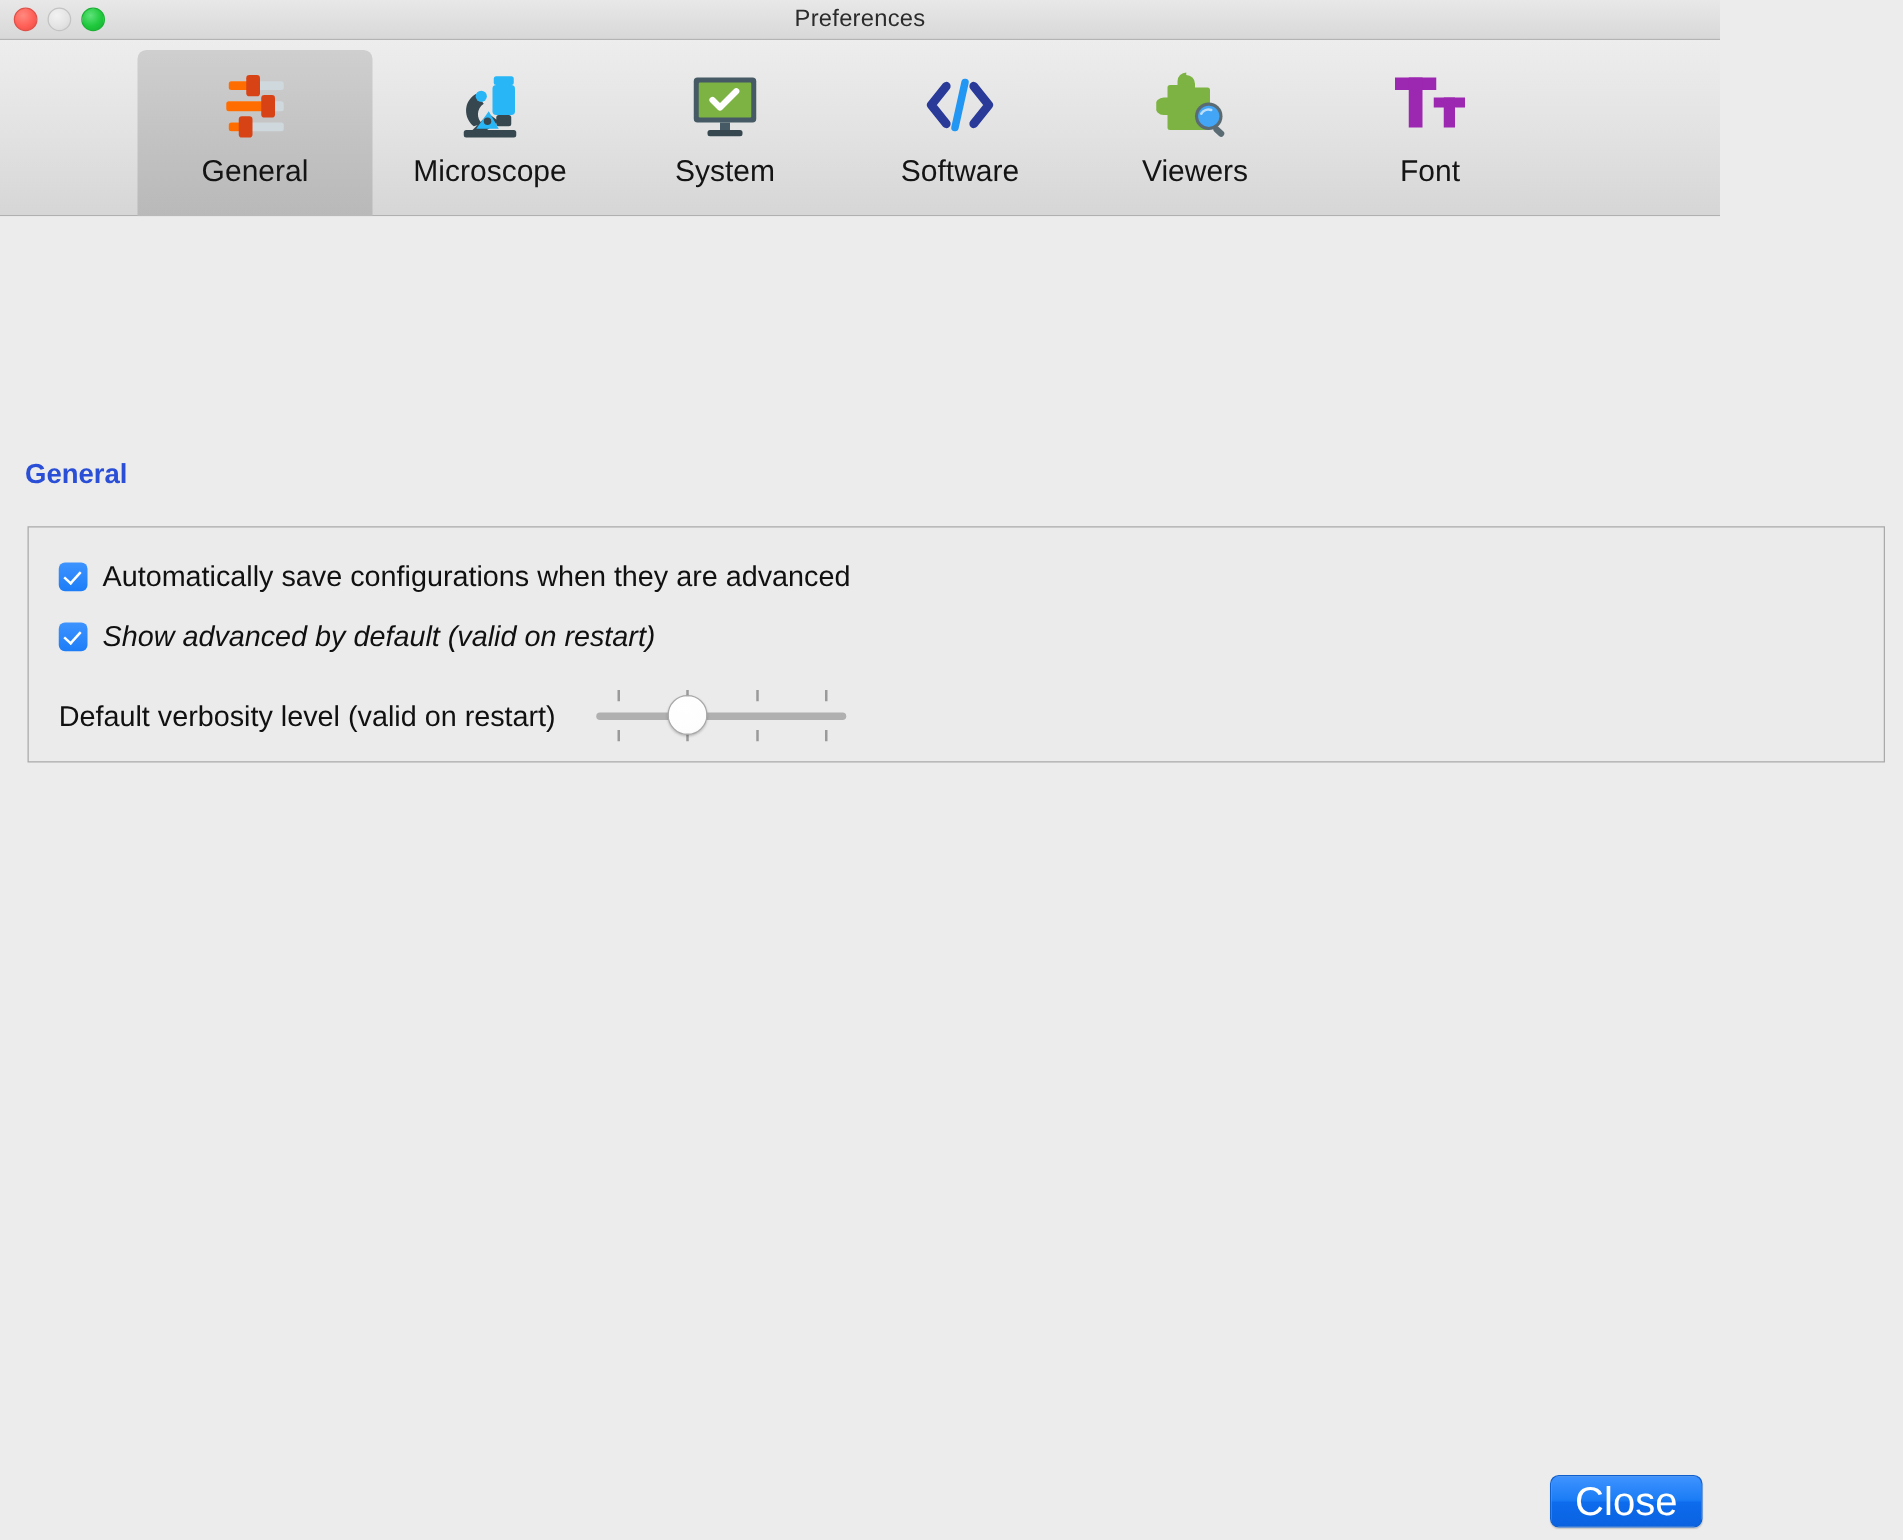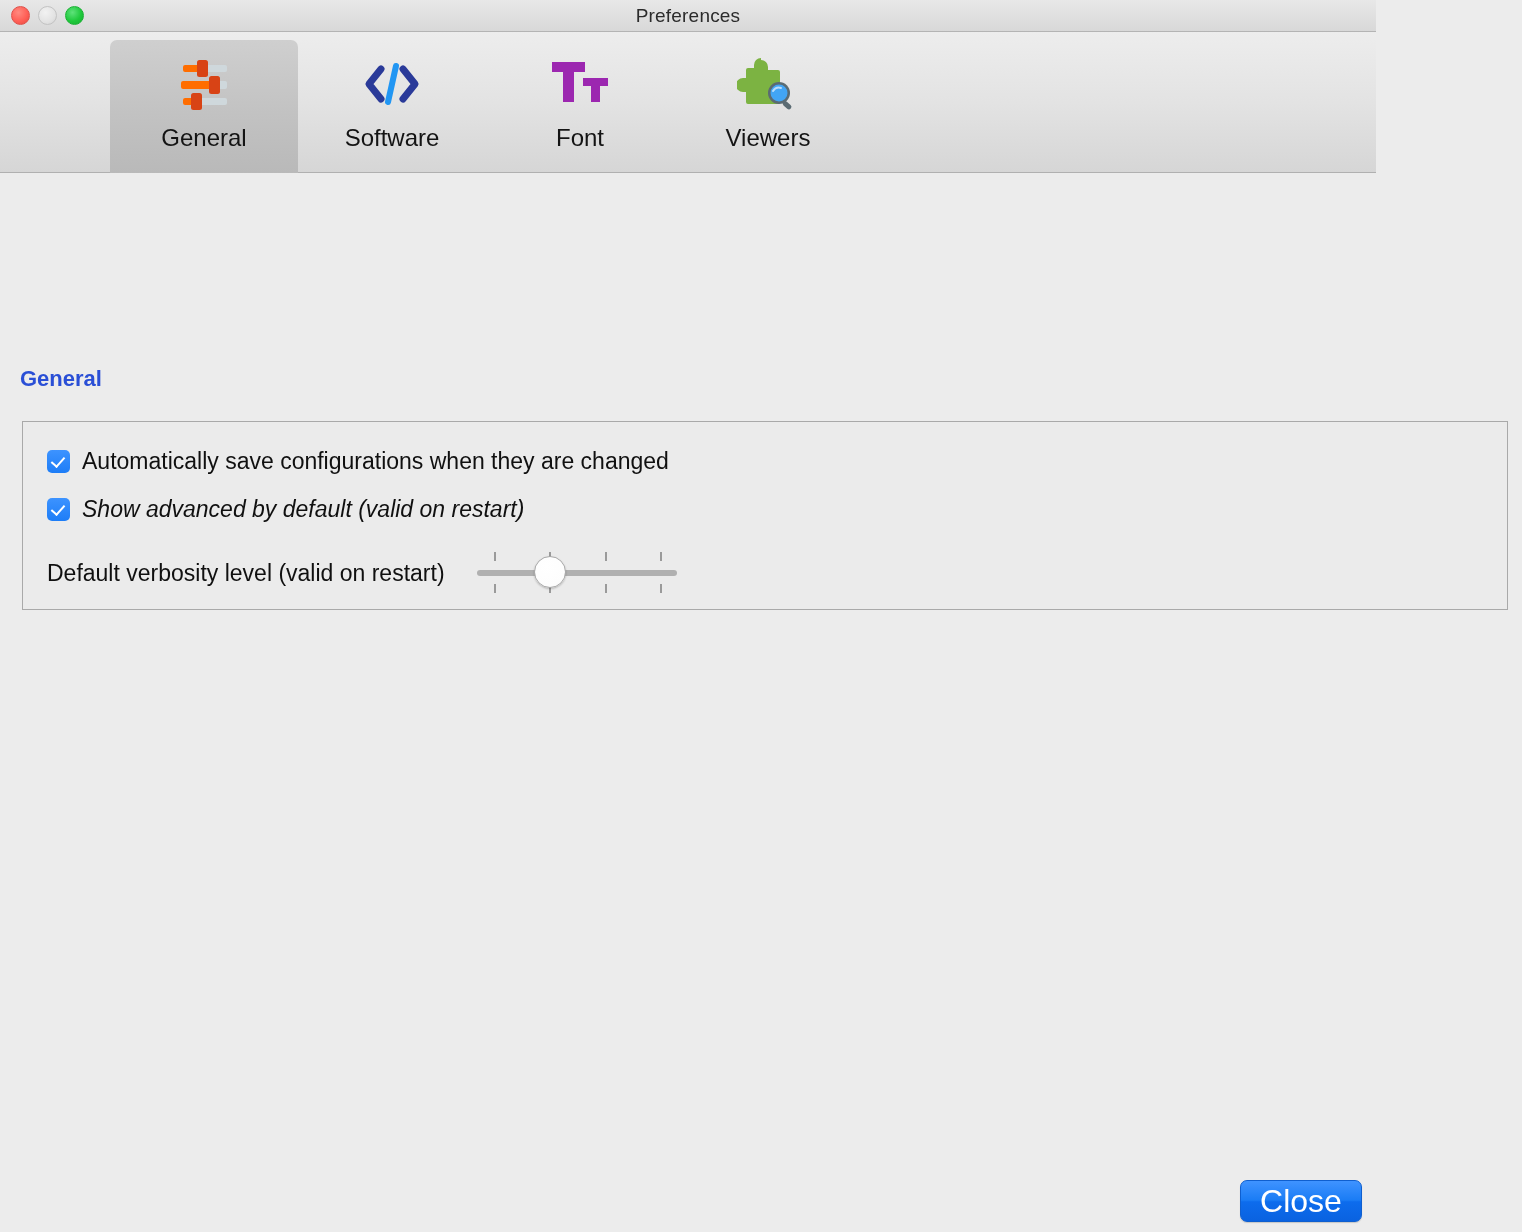--- a/index.html
+++ b/index.html
@@ -262,72 +262,100 @@
           <rect x="8" y="24" width="32" height="8" rx="2" fill="#ff6d00"></rect>
           <rect x="36" y="19" width="11" height="18" rx="2.5" fill="#d84315"></rect>
           <rect x="10" y="41" width="44" height="7" rx="2" fill="#cfd8dc"></rect>
           <rect x="10" y="41" width="13" height="7" rx="2" fill="#ff6d00"></rect>
           <rect x="18" y="36" width="11" height="17" rx="2.5" fill="#d84315"></rect>
         </svg>
       </div>
       <div class="lbl">General</div>
     </div>
 
-
+    <div class="tab">
+      <div class="ic">
+        <svg width="62" height="56" viewBox="0 0 62 56">
+          <path d="M18 44 C10 38 9 24 20 18 L26 26 C20 30 20 38 25 42 Z" fill="#37474f"></path>
+          <circle cx="24" cy="20" r="4.5" fill="#29b6f6"></circle>
+          <rect x="34" y="4" width="16" height="7" rx="2" fill="#29b6f6"></rect>
+          <rect x="33" y="11" width="18" height="24" rx="3" fill="#29b6f6"></rect>
+          <rect x="36" y="35" width="12" height="9" rx="2" fill="#37474f"></rect>
+          <path d="M16 48 L30 34 L38 40 L22 52 Z" fill="#37474f"></path>
+          <path d="M20 46 L30 32 L38 46 Z" fill="#29b6f6"></path>
+          <circle cx="29" cy="40" r="3" fill="#37474f"></circle>
+          <rect x="10" y="47" width="42" height="6" rx="2" fill="#37474f"></rect>
+        </svg>
+      </div>
+      <div class="lbl">Microscope</div>
+    </div>
+
+    <div class="tab">
+      <div class="ic">
+        <svg width="62" height="56" viewBox="0 0 62 56">
+          <rect x="6" y="5" width="50" height="36" rx="3" fill="#455a64"></rect>
+          <rect x="10" y="9" width="42" height="28" rx="1" fill="#7cb342"></rect>
+          <path d="M21 23 l6 6 l13 -13" stroke="#ffffff" stroke-width="5" fill="none" stroke-linecap="round" stroke-linejoin="round"></path>
+          <rect x="27" y="41" width="8" height="7" fill="#455a64"></rect>
+          <rect x="17" y="47" width="28" height="5" rx="2" fill="#37474f"></rect>
+        </svg>
+      </div>
+      <div class="lbl">System</div>
+    </div>
 
     <div class="tab">
       <div class="ic">
         <svg width="62" height="56" viewBox="0 0 62 56">
           <path d="M20 12 L8 27 L20 42" stroke="#2a3a99" stroke-width="7" fill="none" stroke-linecap="round" stroke-linejoin="round"></path>
           <path d="M42 12 L54 27 L42 42" stroke="#2a3a99" stroke-width="7" fill="none" stroke-linecap="round" stroke-linejoin="round"></path>
           <path d="M35 9 L27 45" stroke="#2196f3" stroke-width="6" fill="none" stroke-linecap="round"></path>
         </svg>
       </div>
       <div class="lbl">Software</div>
     </div>
 
-
-    <div class="tab">
-      <div class="ic">
-        <svg width="62" height="56" viewBox="0 0 62 56">
-          <rect x="3" y="5" width="33" height="10" fill="#9c27b0"></rect>
-          <rect x="14" y="5" width="11" height="40" fill="#9c27b0"></rect>
-          <rect x="34" y="21" width="25" height="8" fill="#9c27b0"></rect>
-          <rect x="42" y="21" width="9" height="24" fill="#9c27b0"></rect>
-        </svg>
-      </div>
-      <div class="lbl">Font</div>
-    </div>
 
     <div class="tab">
       <div class="ic">
         <svg width="62" height="56" viewBox="0 0 62 56">
           <path d="M24 3 a7 7 0 0 1 7 7 v3 h10 a2 2 0 0 1 2 2 v30 a2 2 0 0 1 -2 2
                    h-30 a2 2 0 0 1 -2 -2 v-10 h-3 a7 7 0 0 1 0 -14 h3 v-8
                    a2 2 0 0 1 2 -2 h6 v-3 a7 7 0 0 1 7 -7 z" fill="#7cb342"></path>
           <circle cx="42" cy="36" r="11" fill="#5b6b73"></circle>
           <circle cx="42" cy="36" r="8.5" fill="#42a5f5"></circle>
           <path d="M36 34 a7 7 0 0 1 8 -3" stroke="#bbdefb" stroke-width="2" fill="none" stroke-linecap="round"></path>
           <rect x="48" y="43" width="10" height="5" rx="2.5" fill="#5b6b73" transform="rotate(42 48 43)"></rect>
         </svg>
       </div>
       <div class="lbl">Viewers</div>
     </div>
 
+    <div class="tab">
+      <div class="ic">
+        <svg width="62" height="56" viewBox="0 0 62 56">
+          <rect x="3" y="5" width="33" height="10" fill="#9c27b0"></rect>
+          <rect x="14" y="5" width="11" height="40" fill="#9c27b0"></rect>
+          <rect x="34" y="21" width="25" height="8" fill="#9c27b0"></rect>
+          <rect x="42" y="21" width="9" height="24" fill="#9c27b0"></rect>
+        </svg>
+      </div>
+      <div class="lbl">Font</div>
+    </div>
+
   </div>
 
   <div id="content">
 
     <div id="section-title">General</div>
 
     <div id="groupbox">
 
       <div class="checkrow r1">
         <div class="checkbox"></div>
-        <div class="ctext">Automatically save configurations when they are changed</div>
+        <div class="ctext">Automatically save configurations when they are advanced</div>
       </div>
 
       <div class="checkrow r2">
         <div class="checkbox"></div>
         <div class="ctext">Show advanced by default (valid on restart)</div>
       </div>
 
       <div id="sliderrow">
         <div class="slabel">Default verbosity level (valid on restart)</div>
         <div class="slider">

